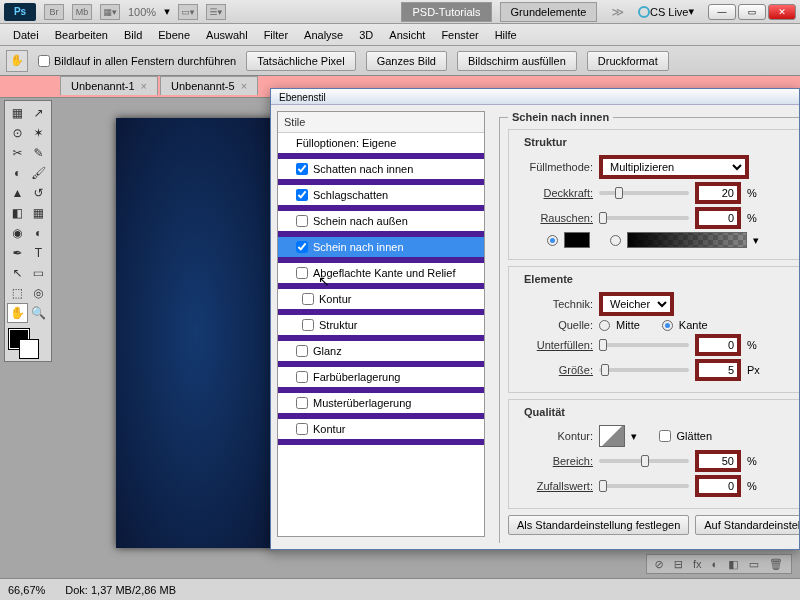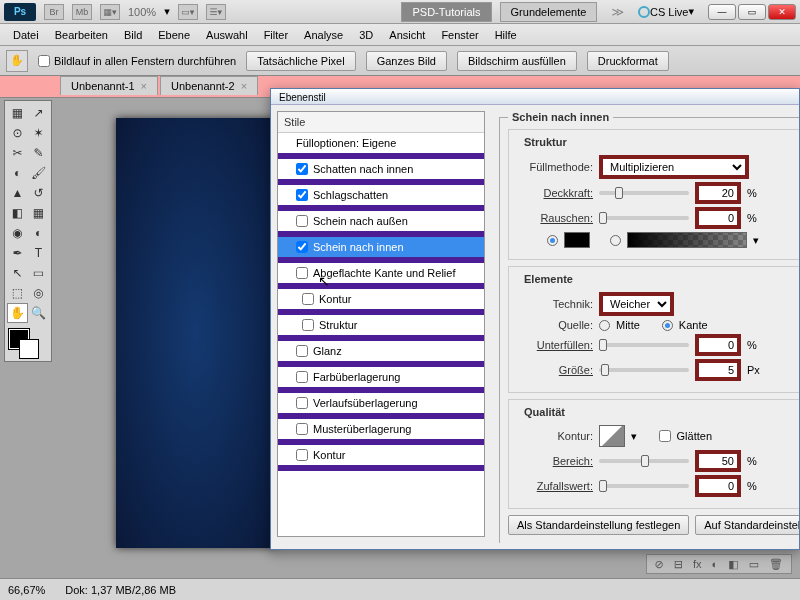--- a/index.html
+++ b/index.html
@@ -135,21 +135,21 @@
   <div class="btn">Bildschirm ausfüllen</div>
   <div class="btn">Druckformat</div>
 </div>
 
 <div class="doctabs">
   <div class="doctab">
       <span>Unbenannt-1</span>
       <span class="x">×</span>
     </div>
   <div class="doctab">
-      <span>Unbenannt-2</span>
+      <span>Unbenannt-5</span>
       <span class="x">×</span>
     </div>
 </div>
 
 <div class="workarea">
   <div class="toolbox">
     <div class="row">
         <div class="tb">▦</div>
         <div class="tb">↗</div>
       </div>
@@ -253,24 +253,20 @@
       <div class="item">
           <input type="checkbox" style="">
           <span>Glanz</span>
         </div>
       <div class="item">
           <input type="checkbox" style="">
           <span>Farbüberlagerung</span>
         </div>
       <div class="item">
           <input type="checkbox" style="">
-          <span>Verlaufsüberlagerung</span>
-        </div>
-      <div class="item">
-          <input type="checkbox" style="">
           <span>Musterüberlagerung</span>
         </div>
       <div class="item">
           <input type="checkbox" style="">
           <span>Kontur</span>
         </div>
     </div>
     <div class="dlg-right">
       <fieldset>
         <legend>Schein nach innen</legend>

